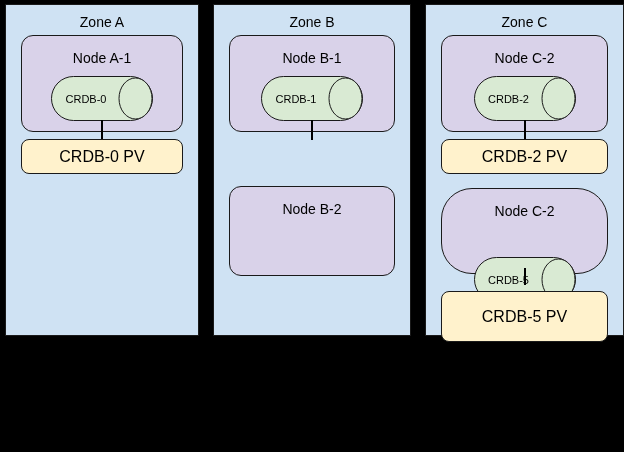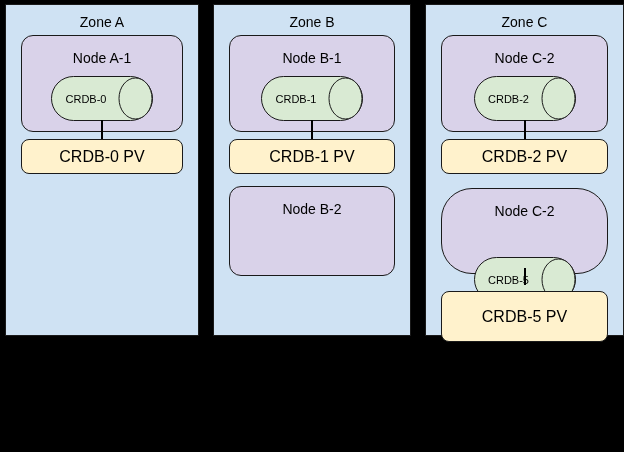--- a/index.html
+++ b/index.html
@@ -95,21 +95,20 @@
       <div class="node-label">Node B-1</div>
       <div class="cylinder cyl-top">
         <svg viewBox="0 0 102 45">
           <rect class="cyl-body" x="0.5" y="0.5" width="101" height="44" rx="22" ry="22"></rect>
           <ellipse class="cyl-face" cx="84.5" cy="22.5" rx="16.5" ry="20.5"></ellipse>
         </svg>
         <span class="cyl-label">CRDB-1</span>
       </div>
     </div>
     <div class="connector conn-top"></div>
-    <div class="pv pv-top">CRDB-1 PV</div>
     <div class="node node-b2">
       <div class="node-label">Node B-2</div>
     </div>
   </section>
 
   <section class="zone zone-c">
     <div class="zone-label">Zone C</div>
     <div class="node node-top">
       <div class="node-label">Node C-2</div>
       <div class="cylinder cyl-top">

